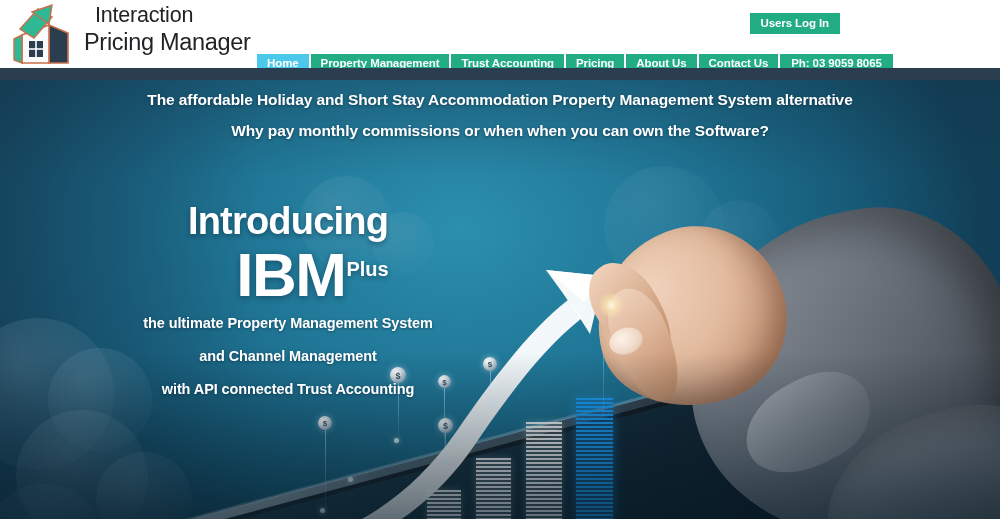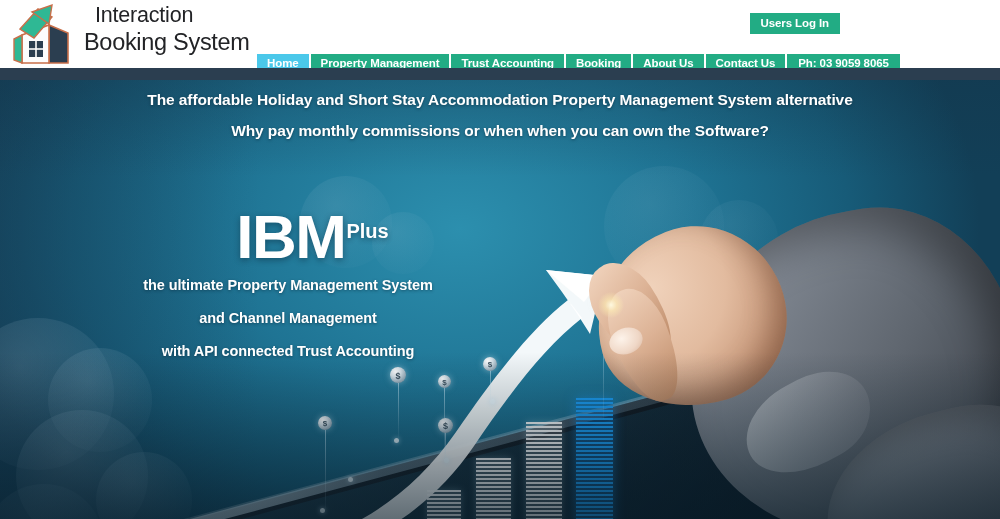--- a/index.html
+++ b/index.html
@@ -405,31 +405,31 @@
 
           <polygon points="24,9 44,2 41,21" fill="#2FB894" stroke="#C86F4A" stroke-width="1.4"></polygon>
 
           <rect x="21" y="38" width="14" height="16" fill="#2B3E50"></rect>
           <rect x="27.2" y="38" width="1.6" height="16" fill="#FDFDFD"></rect>
           <rect x="21" y="45.2" width="14" height="1.6" fill="#FDFDFD"></rect>
         </svg>
       </div>
       <div class="brand-text">
         <span class="brand-line1">Interaction</span>
-        <span class="brand-line2">Booking System</span>
+        <span class="brand-line2">Pricing Manager</span>
       </div>
     </div>
 
     <button class="login-btn">Users Log In</button>
 
     <nav class="navbar">
       <div class="nav-item active">Home</div>
       <div class="nav-item">Property Management</div>
       <div class="nav-item">Trust Accounting</div>
-      <div class="nav-item">Booking</div>
+      <div class="nav-item">Pricing</div>
       <div class="nav-item">About Us</div>
       <div class="nav-item">Contact Us</div>
       <div class="nav-item phone">Ph: 03 9059 8065</div>
     </nav>
   </div>
 
   <div class="header-rule"></div>
 
   <div class="hero">
 
@@ -505,20 +505,21 @@
       <div class="ring-glint"></div>
 
       <div class="photo-vignette"></div>
     </div>
 
     <div class="hero-text">
       <div class="tagline1">The affordable Holiday and Short Stay Accommodation Property Management System alternative</div>
       <div class="tagline2">Why pay monthly commissions or when when you can own the Software?</div>
 
       <div class="headline-block">
+        <div class="h-introducing">Introducing</div>
         <div class="h-ibm-row">
           <span class="h-ibm">IBM</span><span class="h-plus">Plus</span>
         </div>
         <div class="h-sub l1">the ultimate Property Management System</div>
         <div class="h-sub l3">and Channel Management</div>
         <div class="h-sub l2">with API connected Trust Accounting</div>
       </div>
     </div>
 
   </div>

